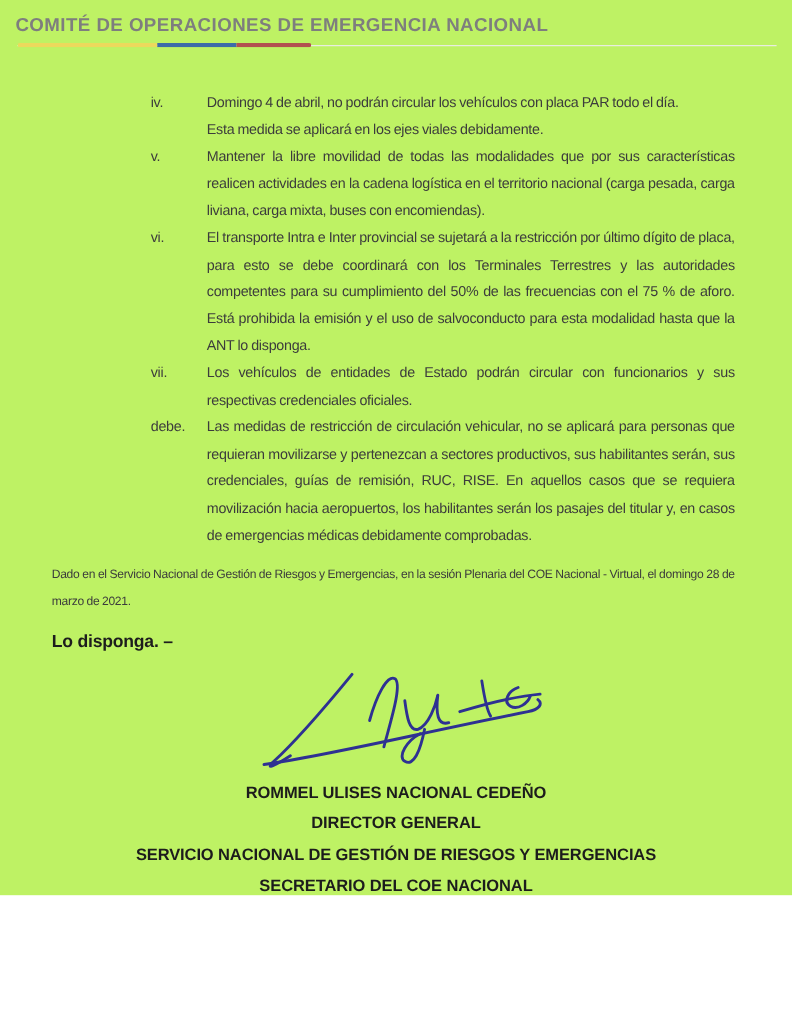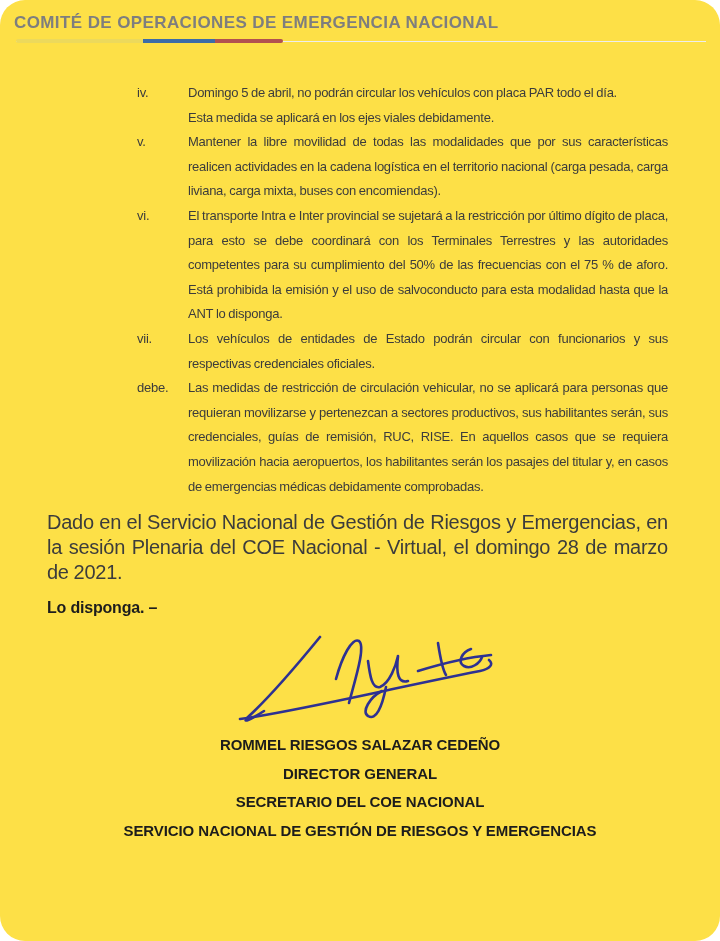--- a/index.html
+++ b/index.html
@@ -1,23 +1,22 @@
 <!DOCTYPE html>
 <html lang="es"><head>
 <meta charset="utf-8">
 <style>
   html,body{margin:0;padding:0;background:#ffffff;}
   .page{
     position:relative;
-    width:720px;height:941px;
-    background:#fde047;
+    width:720px;height:814px;
+    background:#bef264;
     font-family:"Liberation Sans",sans-serif;
     color:#3c3c3c;
     overflow:hidden;
-    border-radius:25px;
   }
 
   
   .doc-header{position:absolute;top:13px;left:14px;right:0;}
   .org-title{
     font-size:17px;font-weight:600;color:#7e7e7e;
     letter-spacing:.4px;white-space:nowrap;
   }
   .header-hairline{
     position:absolute;top:28px;left:2px;right:14px;height:1px;background:#ededed;
@@ -35,21 +34,21 @@
   .doc-body{position:absolute;top:81px;left:0;right:0;}
   .roman-list{margin:0;padding:0;list-style:none;
     font-size:13px;line-height:24.6px;letter-spacing:-.25px;word-spacing:-.5px;}
   .roman-list li{display:flex;align-items:flex-start;}
   .li-num{flex:0 0 51px;margin-left:137px;}
   .li-text{flex:0 0 480px;text-align:justify;}
   .li-text p{margin:0;}
 
   .closing{
     margin:11px 52px 0 47px;
-    font-size:20px;line-height:24.8px;letter-spacing:-.25px;word-spacing:-.5px;
+    font-size:11px;line-height:24.8px;letter-spacing:-.25px;word-spacing:-.5px;
     text-align:justify;
   }
   .certify{
     margin:15px 0 0 47px;
     font-size:16px;font-weight:700;color:#1d1d1d;letter-spacing:-.2px;
   }
 
   .signature-wrap{height:104px;margin-top:2px;position:relative;}
   .signature-wrap svg{position:absolute;left:228px;top:4px;}
 
@@ -74,21 +73,21 @@
       <span class="flag-seg r" style="background: rgb(178, 81, 80);"></span>
     </div>
   </div>
 
   <div class="doc-body">
 
     <ol class="roman-list">
       <li>
         <span class="li-num">iv.</span>
         <div class="li-text">
-          <p>Domingo 5 de abril, no podrán circular los vehículos con placa PAR todo el día.</p>
+          <p>Domingo 4 de abril, no podrán circular los vehículos con placa PAR todo el día.</p>
           <p>Esta medida se aplicará en los ejes viales debidamente.</p>
         </div>
       </li>
       <li>
         <span class="li-num">v.</span>
         <div class="li-text">
           <p>Mantener la libre movilidad de todas las modalidades que por sus características realicen actividades en la cadena logística en el territorio nacional (carga pesada, carga liviana, carga mixta, buses con encomiendas).</p>
         </div>
       </li>
       <li>
@@ -124,20 +123,20 @@
           <path d="M140 38 C142 53 144 66 152 64 C162 60 168 42 170 33 C168 50 170 61 180 58"></path>
           <path d="M158 64 C154 84 148 98 140 93 C133 89 142 74 154 68"></path>
           <path d="M210 20 C212 33 214 46 218 52"></path>
           <path d="M190 48 C216 40 242 34 263 32"></path>
           <path d="M243 26 C234 29 229 39 236 43 C243 47 252 40 254 34"></path>
         </g>
       </svg>
     </div>
 
     <div class="signatory">
-      <p>ROMMEL RIESGOS SALAZAR CEDEÑO</p>
+      <p>ROMMEL ULISES NACIONAL CEDEÑO</p>
       <p>DIRECTOR GENERAL</p>
+      <p>SERVICIO NACIONAL DE GESTIÓN DE RIESGOS Y EMERGENCIAS</p>
       <p>SECRETARIO DEL COE NACIONAL</p>
-      <p>SERVICIO NACIONAL DE GESTIÓN DE RIESGOS Y EMERGENCIAS</p>
     </div>
 
   </div>
 </div>
 
 </body></html>

